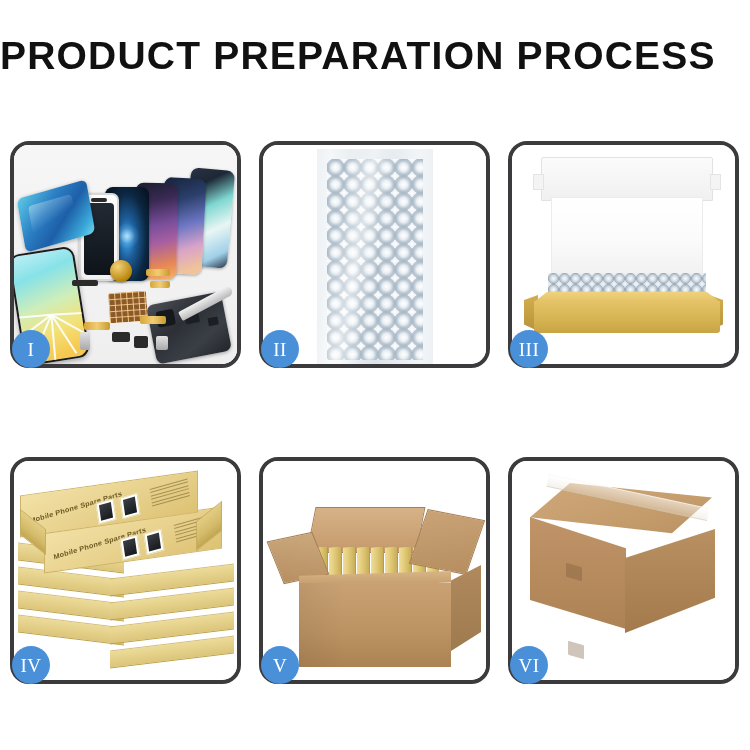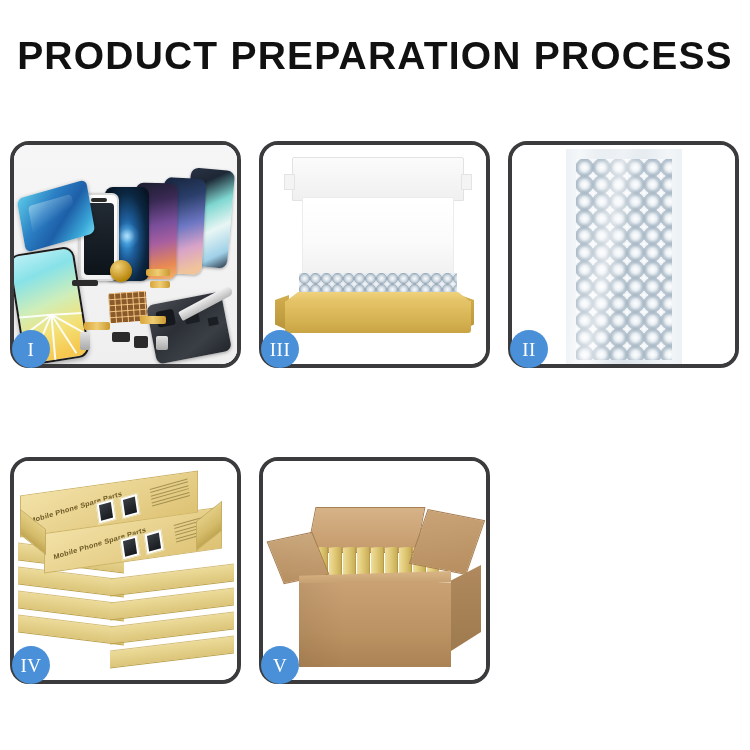--- a/index.html
+++ b/index.html
@@ -17,21 +17,21 @@
     width: 750px;
     height: 750px;
     background: #ffffff;
   }
 
   
   .header {
     position: absolute;
     top: 36px;
     left: 0;
-    width: 750px;
+    width: 635px;
     text-align: center;
   }
   .title {
     font-size: 39px;
     font-weight: 700;
     letter-spacing: 1.2px;
     color: #111111;
     line-height: 1.05;
     white-space: nowrap;
   }
@@ -526,42 +526,42 @@
         <div class="silver" style="left:66px;  bottom:14px; width:10px; height:18px;"></div>
         <div class="silver" style="left:142px; bottom:14px; width:12px; height:14px;"></div>
         <div class="tweezer"></div>
       </div>
       <div class="badge">
         <span>I</span>
       </div>
     </div>
 
     <div class="panel">
+      <div class="panel-inner p2">
+        <div class="bubble-pack">
+          <div class="bubbles"></div>
+          <div class="bubble-sheen"></div>
+        </div>
+      </div>
+      <div class="badge">
+        <span>II</span>
+      </div>
+    </div>
+
+    <div class="panel">
       <div class="panel-inner p3">
         <div class="mailer-lid"></div>
         <div class="foam"></div>
         <div class="inner-bubbles"></div>
         <div class="mailer-side-l"></div>
         <div class="mailer-side-r"></div>
         <div class="mailer-front"></div>
       </div>
       <div class="badge">
         <span>III</span>
-      </div>
-    </div>
-
-    <div class="panel">
-      <div class="panel-inner p2">
-        <div class="bubble-pack">
-          <div class="bubbles"></div>
-          <div class="bubble-sheen"></div>
-        </div>
-      </div>
-      <div class="badge">
-        <span>II</span>
       </div>
     </div>
 
     <div class="panel">
       <div class="panel-inner p4">
         <div class="stack">
 
           <div class="kedge" style="left:4px;   top:88px;  width:106px; height:18px; transform:skewY(7deg);"></div>
           <div class="kedge" style="left:4px;   top:112px; width:106px; height:18px; transform:skewY(7deg);"></div>
           <div class="kedge" style="left:4px;   top:136px; width:106px; height:18px; transform:skewY(7deg);"></div>
@@ -640,15 +640,29 @@
 
         <div class="carton-rim"></div>
         <div class="carton-side"></div>
         <div class="carton-body"></div>
       </div>
       <div class="badge">
         <span>V</span>
       </div>
     </div>
 
+    <div class="panel">
+      <div class="panel-inner p6">
+        <div class="tape2"></div>
+        <div class="sealed-top"></div>
+        <div class="tape"></div>
+        <div class="sealed-left"></div>
+        <div class="sealed-right"></div>
+        <div class="tab" style="left:54px;  top:104px; width:16px; height:14px; transform:skewY(16deg);"></div>
+        <div class="tab" style="left:56px;  top:182px; width:16px; height:14px; transform:skewY(16deg);"></div>
+      </div>
+      <div class="badge">
+        <span>VI</span>
+      </div>
+    </div>
 
   </div>
 </div>
 
 </body></html>

